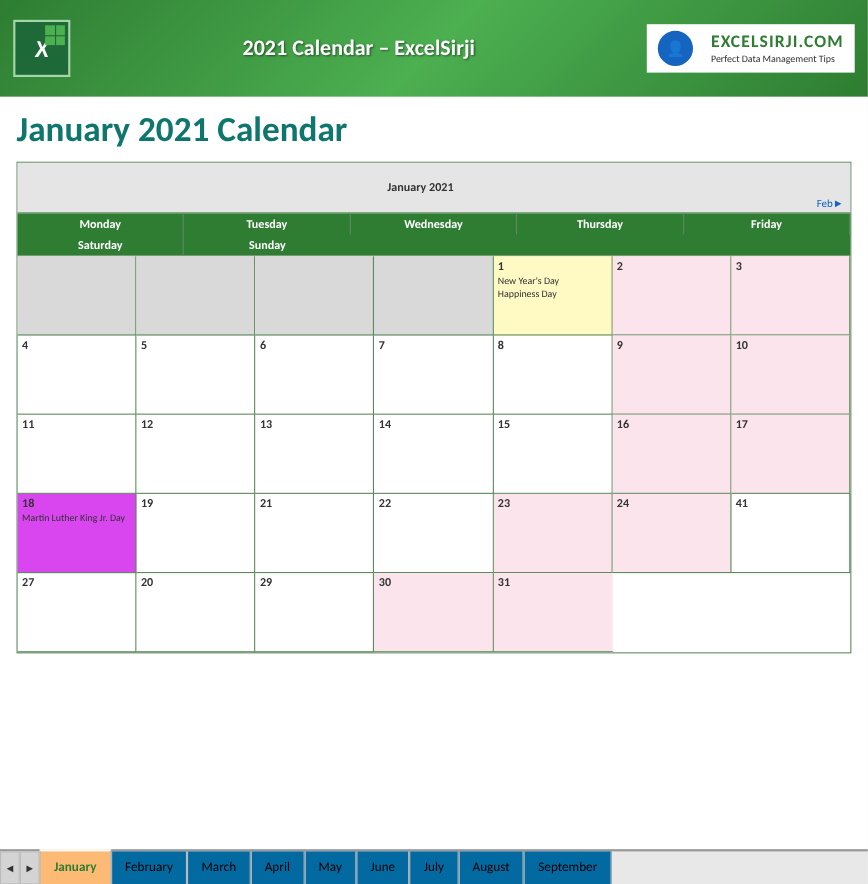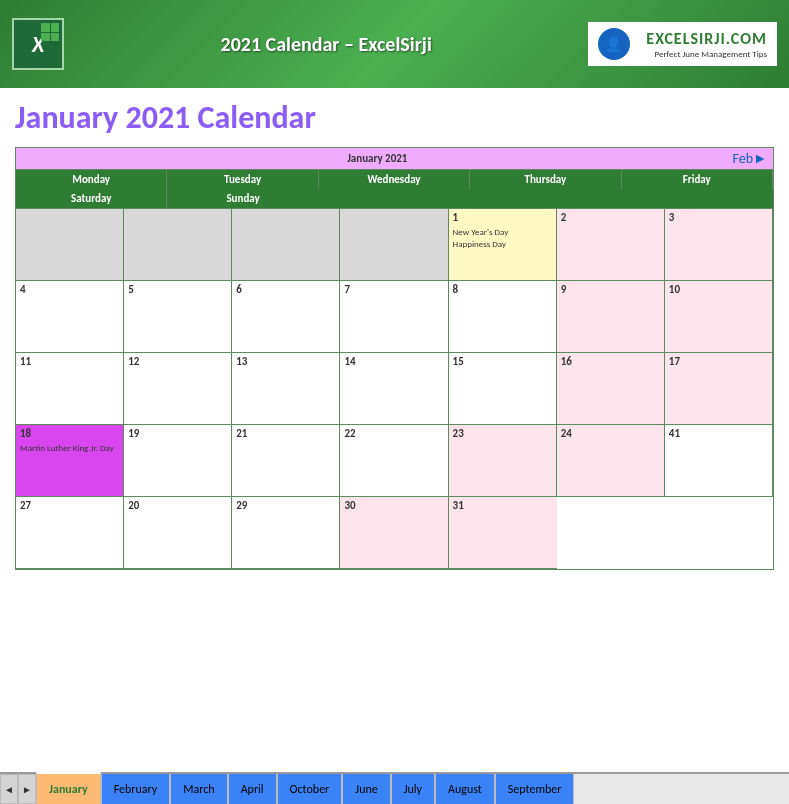--- a/index.html
+++ b/index.html
@@ -64,21 +64,20 @@
       text-align: center;
       flex: 1;
       text-shadow: 1px 1px 2px rgba(0,0,0,0.5);
     }
     .brand-logo {
       background: white;
       padding: 6px 10px;
       display: flex;
       align-items: center;
       gap: 16px;
-      text-align: right;
     }
     .brand-icon {
       width: 32px;
       height: 32px;
       background: #1565c0;
       border-radius: 50%;
       display: flex;
       align-items: center;
       justify-content: center;
       color: white;
@@ -103,50 +102,51 @@
 
     
     .main-content {
       flex: 1;
       background: white;
       padding: 10px 15px;
       overflow: hidden;
     }
 
     .page-title {
-      color: #8b5cf6;
+      color: #0f766e;
       font-size: 32px;
       font-weight: bold;
       margin-bottom: 10px;
     }
 
     
     .calendar-container {
       border: 1px solid #5d8a5e;
     }
 
     .calendar-header-row {
-      background: #f0abfc;
+      background: #e5e5e5;
       display: flex;
       align-items: center;
       padding: 2px 6px;
       border-bottom: 1px solid #5d8a5e;
     }
     .calendar-month-label {
       flex: 1;
       text-align: center;
       font-size: 11px;
       font-weight: bold;
       color: #333;
     }
     .feb-link {
       color: #1565c0;
-      font-size: 14px;
+      font-size: 10px;
       text-decoration: none;
       cursor: pointer;
+      margin-top: 28px;
     }
 
     .calendar-days-header {
       display: grid;
       grid-template-columns: repeat(5, 1fr);
       background: #2e7d32;
     }
     .day-header {
       color: white;
       font-size: 11px;
@@ -225,21 +225,21 @@
       height: 100%;
     }
     .tab-item {
       padding: 0 12px;
       display: flex;
       align-items: center;
       font-size: 12px;
       cursor: pointer;
       border-right: 1px solid #bbb;
       border-left: 1px solid #bbb;
-      background: #3b82f6;
+      background: #0369a1;
       white-space: nowrap;
       height: 100%;
     }
     .tab-item.active {
       background: #fdba74;
       color: #2e7d32;
       font-weight: bold;
       border-top: 2px solid white;
       border-bottom: none;
       margin-top: -2px;
@@ -261,21 +261,21 @@
       </div>
     </div>
   </div>
   <div class="header-title">2021 Calendar – ExcelSirji</div>
   <div class="brand-logo">
     <div class="brand-icon">👤</div>
     <div class="brand-text">
       <div class="brand-name">
         <span>EXCEL</span><span style="color:#2e7d32">SIRJI</span><span>.COM</span>
       </div>
-      <div class="brand-tagline">Perfect June Management Tips</div>
+      <div class="brand-tagline">Perfect Data Management Tips</div>
     </div>
   </div>
 </div>
 
 <div class="main-content">
   <div class="page-title">January 2021 Calendar</div>
 
   <div class="calendar-container">
 
     <div class="calendar-header-row">
@@ -393,19 +393,19 @@
 </div>
 
 <div class="tabs-bar">
   <div class="tab-nav-btn">◄</div>
   <div class="tab-nav-btn">►</div>
   <div class="tabs-list" id="tabs-list">
   <div class="tab-item active">January</div>
       <div class="tab-item">February</div>
       <div class="tab-item">March</div>
       <div class="tab-item">April</div>
-      <div class="tab-item">October</div>
+      <div class="tab-item">May</div>
       <div class="tab-item">June</div>
       <div class="tab-item">July</div>
       <div class="tab-item">August</div>
       <div class="tab-item">September</div>
     </div>
 </div>
 
 </body></html>

